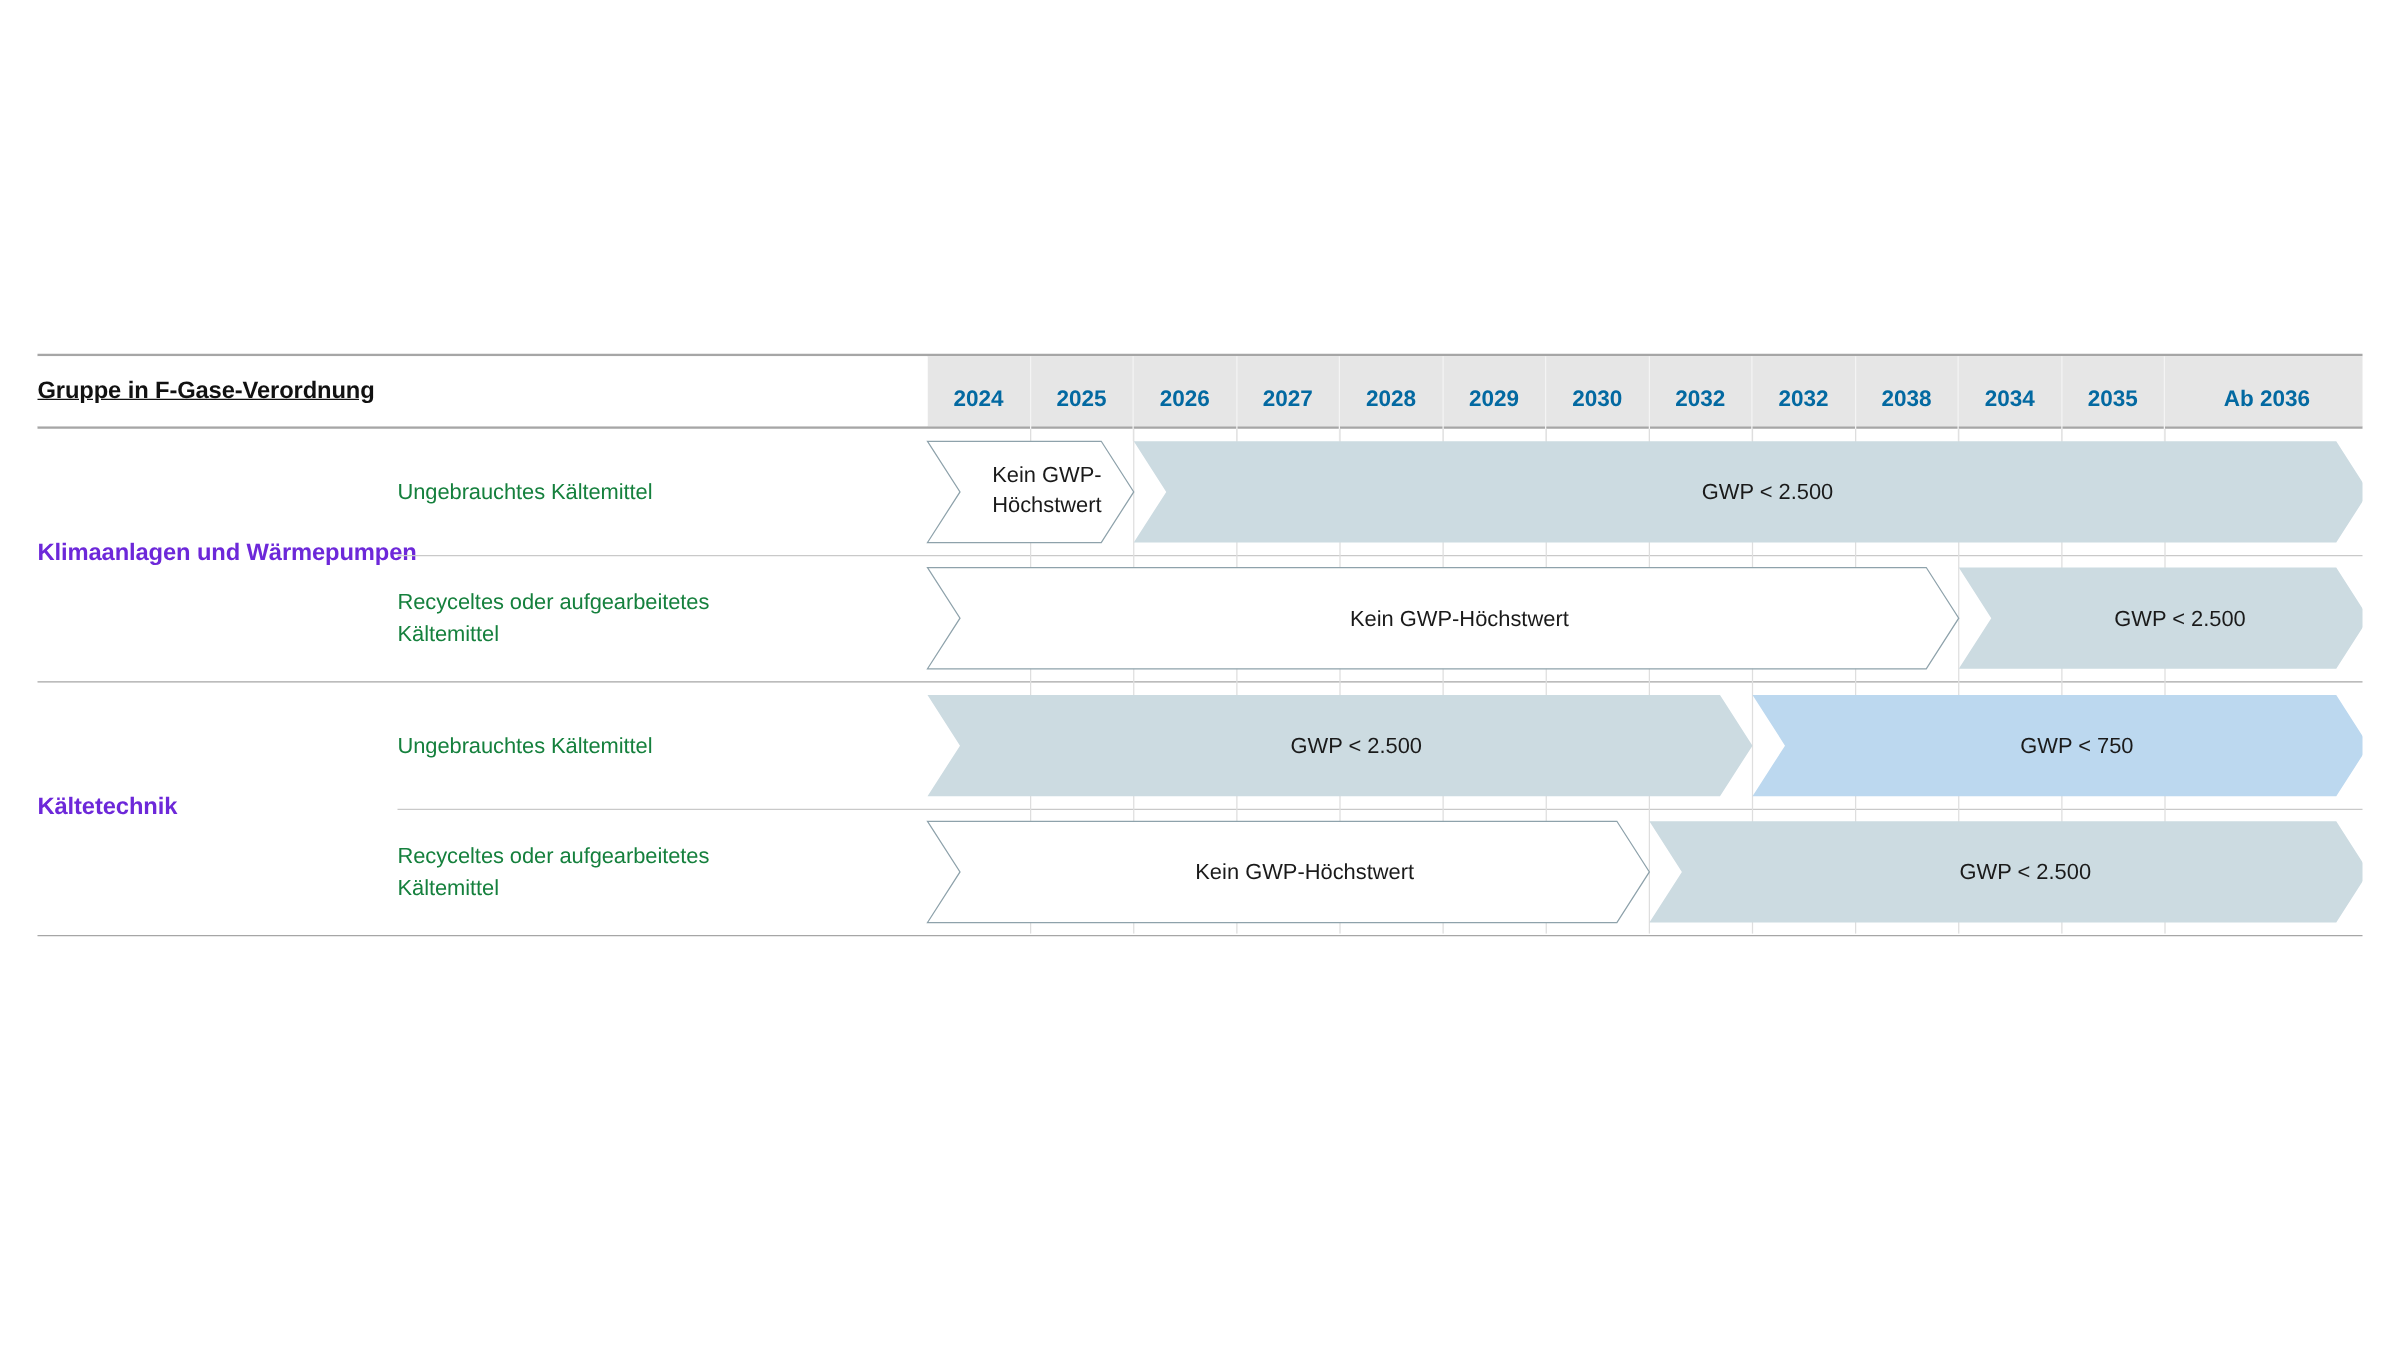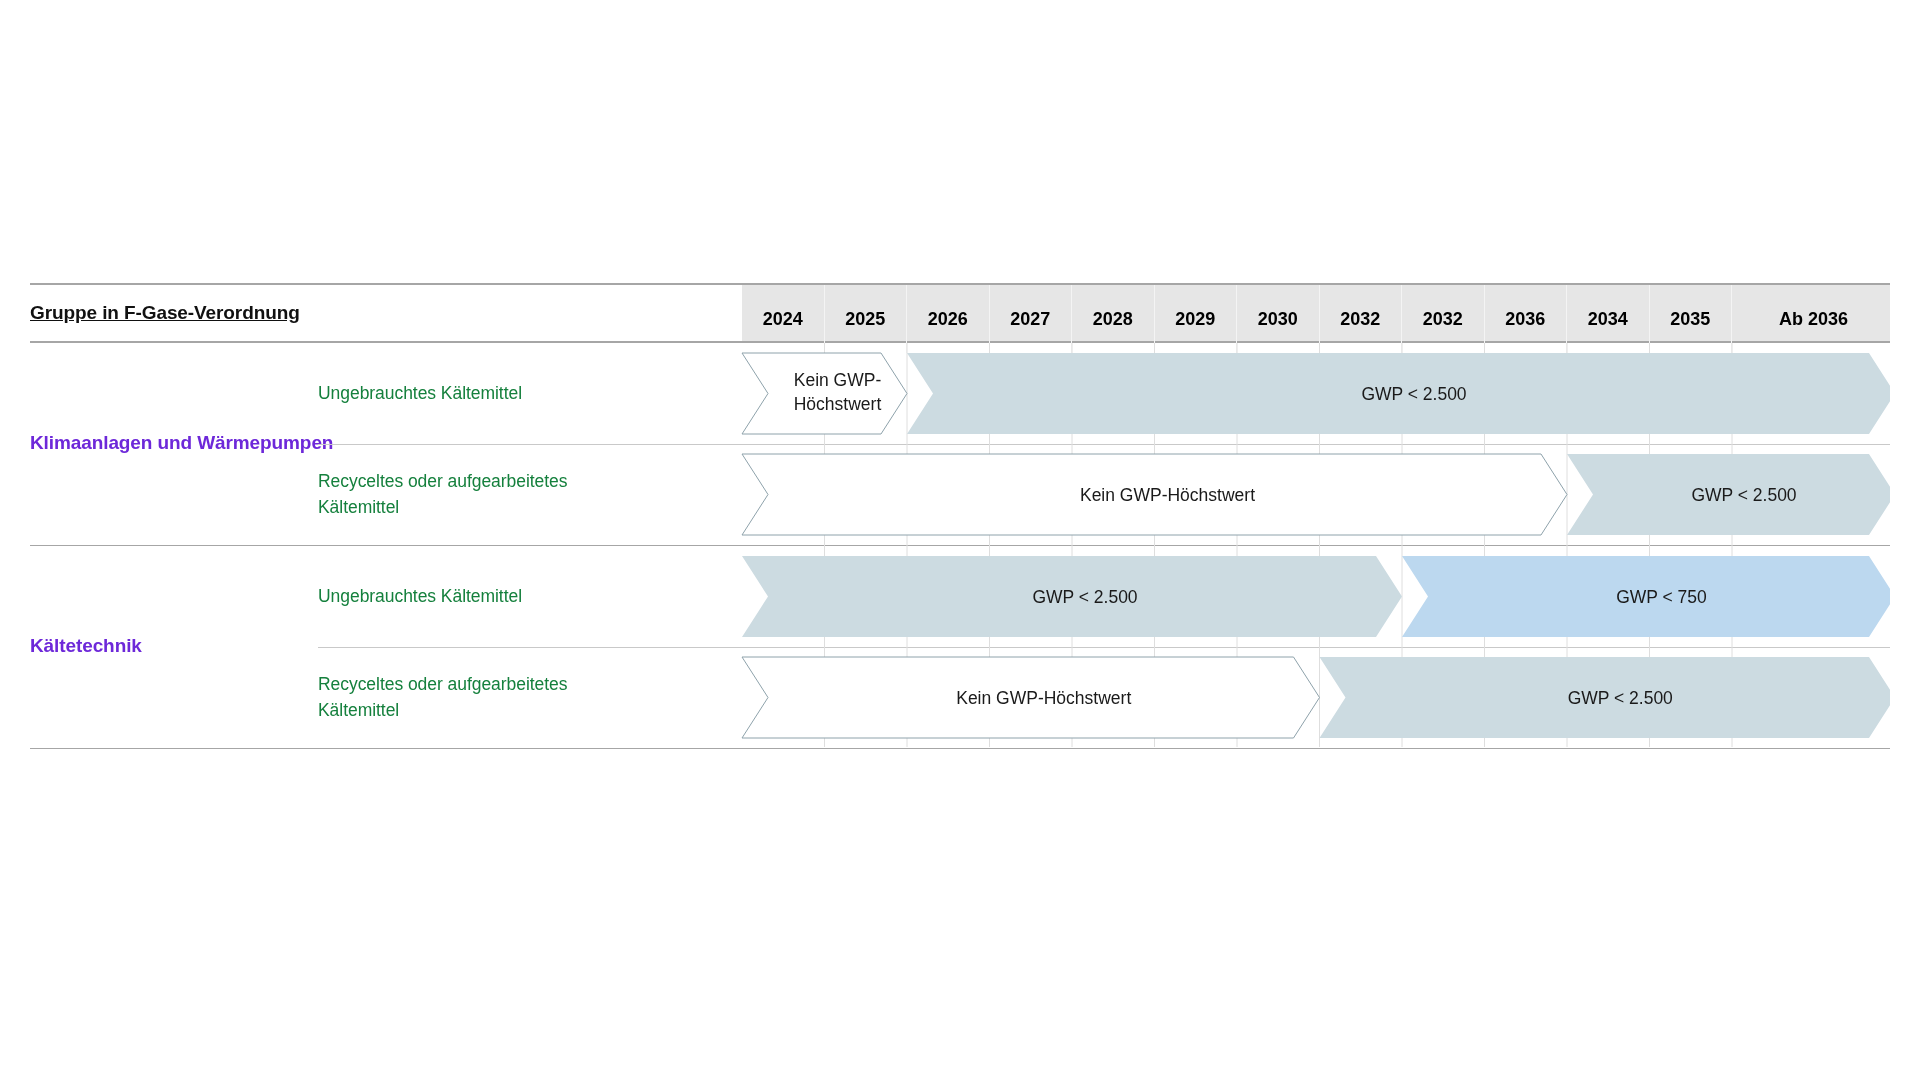--- a/index.html
+++ b/index.html
@@ -64,21 +64,21 @@
     background: #e6e6e6;
   }
   .hdr-cell {
     flex: 0 0 auto;
     height: 68px;
     display: flex;
     align-items: center;
     justify-content: center;
     font-size: 18px;
     font-weight: bold;
-    color: #000000;
+    color: #0369a1;
     border-right: 1px solid #f4f4f4;
     box-sizing: border-box;
   }
   .hdr-cell:last-child { border-right: none; }
 
   
   .body {
     position: relative;
     width: 100%;
     height: 404px;
@@ -163,21 +163,21 @@
       <div class="hdr-years" id="hdr-years">
           <div class="hdr-cell" style="width: 82.5px;">2024</div>
           <div class="hdr-cell" style="width: 82.5px;">2025</div>
           <div class="hdr-cell" style="width: 82.5px;">2026</div>
           <div class="hdr-cell" style="width: 82.5px;">2027</div>
           <div class="hdr-cell" style="width: 82.5px;">2028</div>
           <div class="hdr-cell" style="width: 82.5px; text-align: center;">2029</div>
           <div class="hdr-cell" style="width: 82.5px;">2030</div>
           <div class="hdr-cell" style="width: 82.5px;">2032</div>
           <div class="hdr-cell" style="width: 82.5px;">2032</div>
-          <div class="hdr-cell" style="width: 82.5px;">2036</div>
+          <div class="hdr-cell" style="width: 82.5px;">2038</div>
           <div class="hdr-cell" style="width: 82.5px;">2034</div>
           <div class="hdr-cell" style="width: 82.5px;">2035</div>
           <div class="hdr-cell" style="width: 163px;">Ab 2036</div>
         </div>
     </div>
 
     <div class="body">
       <div id="labels-layer">
           <div class="grp-label" style="top: 89px;">Klimaanlagen und Wärmepumpen</div>
           <div class="row" style="top: 0px;">

